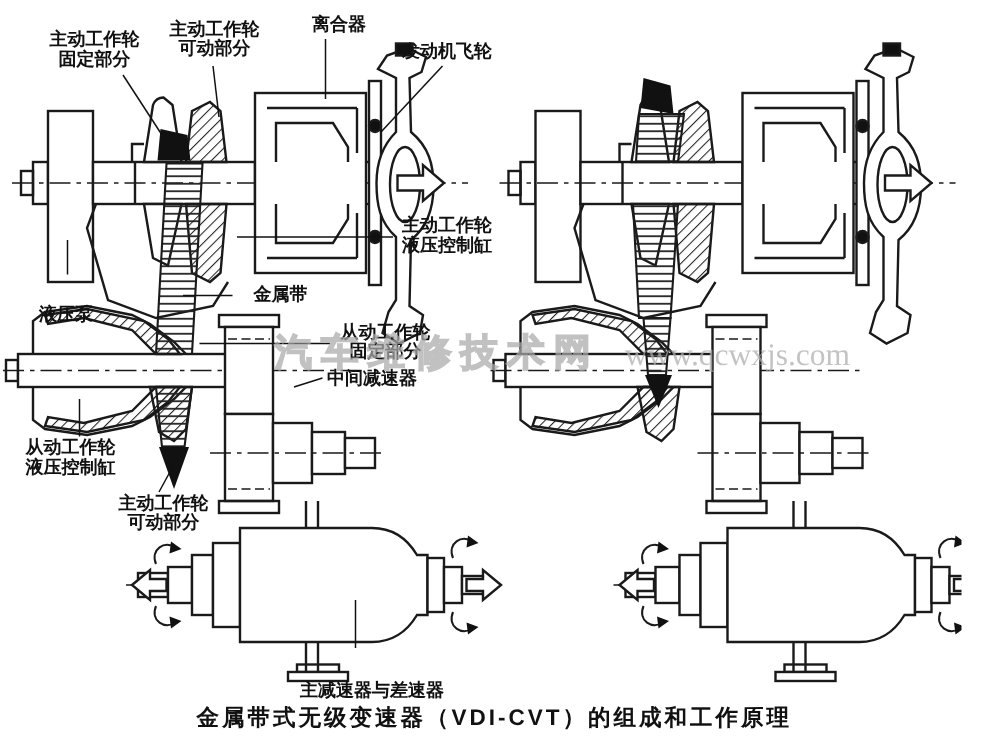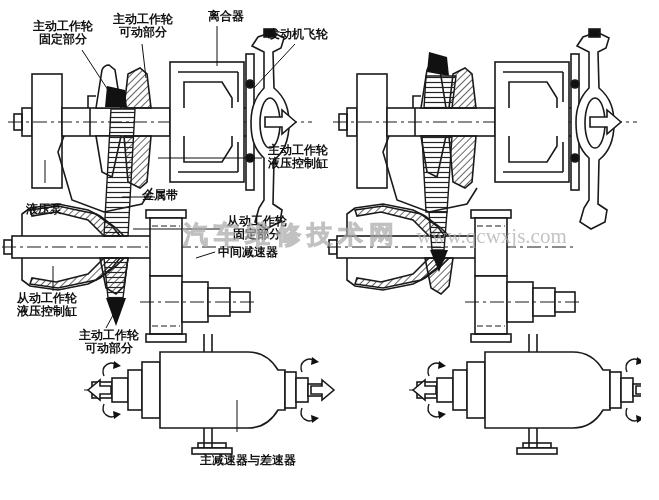--- a/index.html
+++ b/index.html
@@ -197,21 +197,21 @@
 <div class="lbl" style="left:268px;top:28px;">
   <span>发动机飞轮</span>
 </div>
 <div class="lbl" style="left:263px;top:144px;width:70px;">
   <span>主动工作轮</span>
   <span class="l2">液压控制缸</span>
 </div>
 <div class="lbl" style="left:26px;top:185px;margin-top:18px;">
   <span>液压泵</span>
 </div>
-<div class="lbl" style="left:142px;top:190px;font-family:Liberation Mono, monospace;">
+<div class="lbl" style="left:169px;top:190px;">
   <span>金属带</span>
 </div>
 <div class="lbl" style="left:222px;top:215px;width:70px;">
   <span>从动工作轮</span>
   <span class="l2">固定部分</span>
 </div>
 <div class="lbl" style="left:218px;top:246px;">
   <span>中间减速器</span>
 </div>
 <div class="lbl" style="left:12px;top:292px;width:70px;">
@@ -224,14 +224,15 @@
 </div>
 <div class="lbl" style="left:200px;top:454px;">
   <span>主减速器与差速器</span>
 </div>
 
 <div class="wm">
   <span class="cn">汽车维修技术网</span>
   <span class="url">www.qcwxjs.com</span>
 </div>
 
+<div class="cap">金属带式无级变速器（VDI-CVT）的组成和工作原理</div>
 
 </div>
 
 </body></html>

